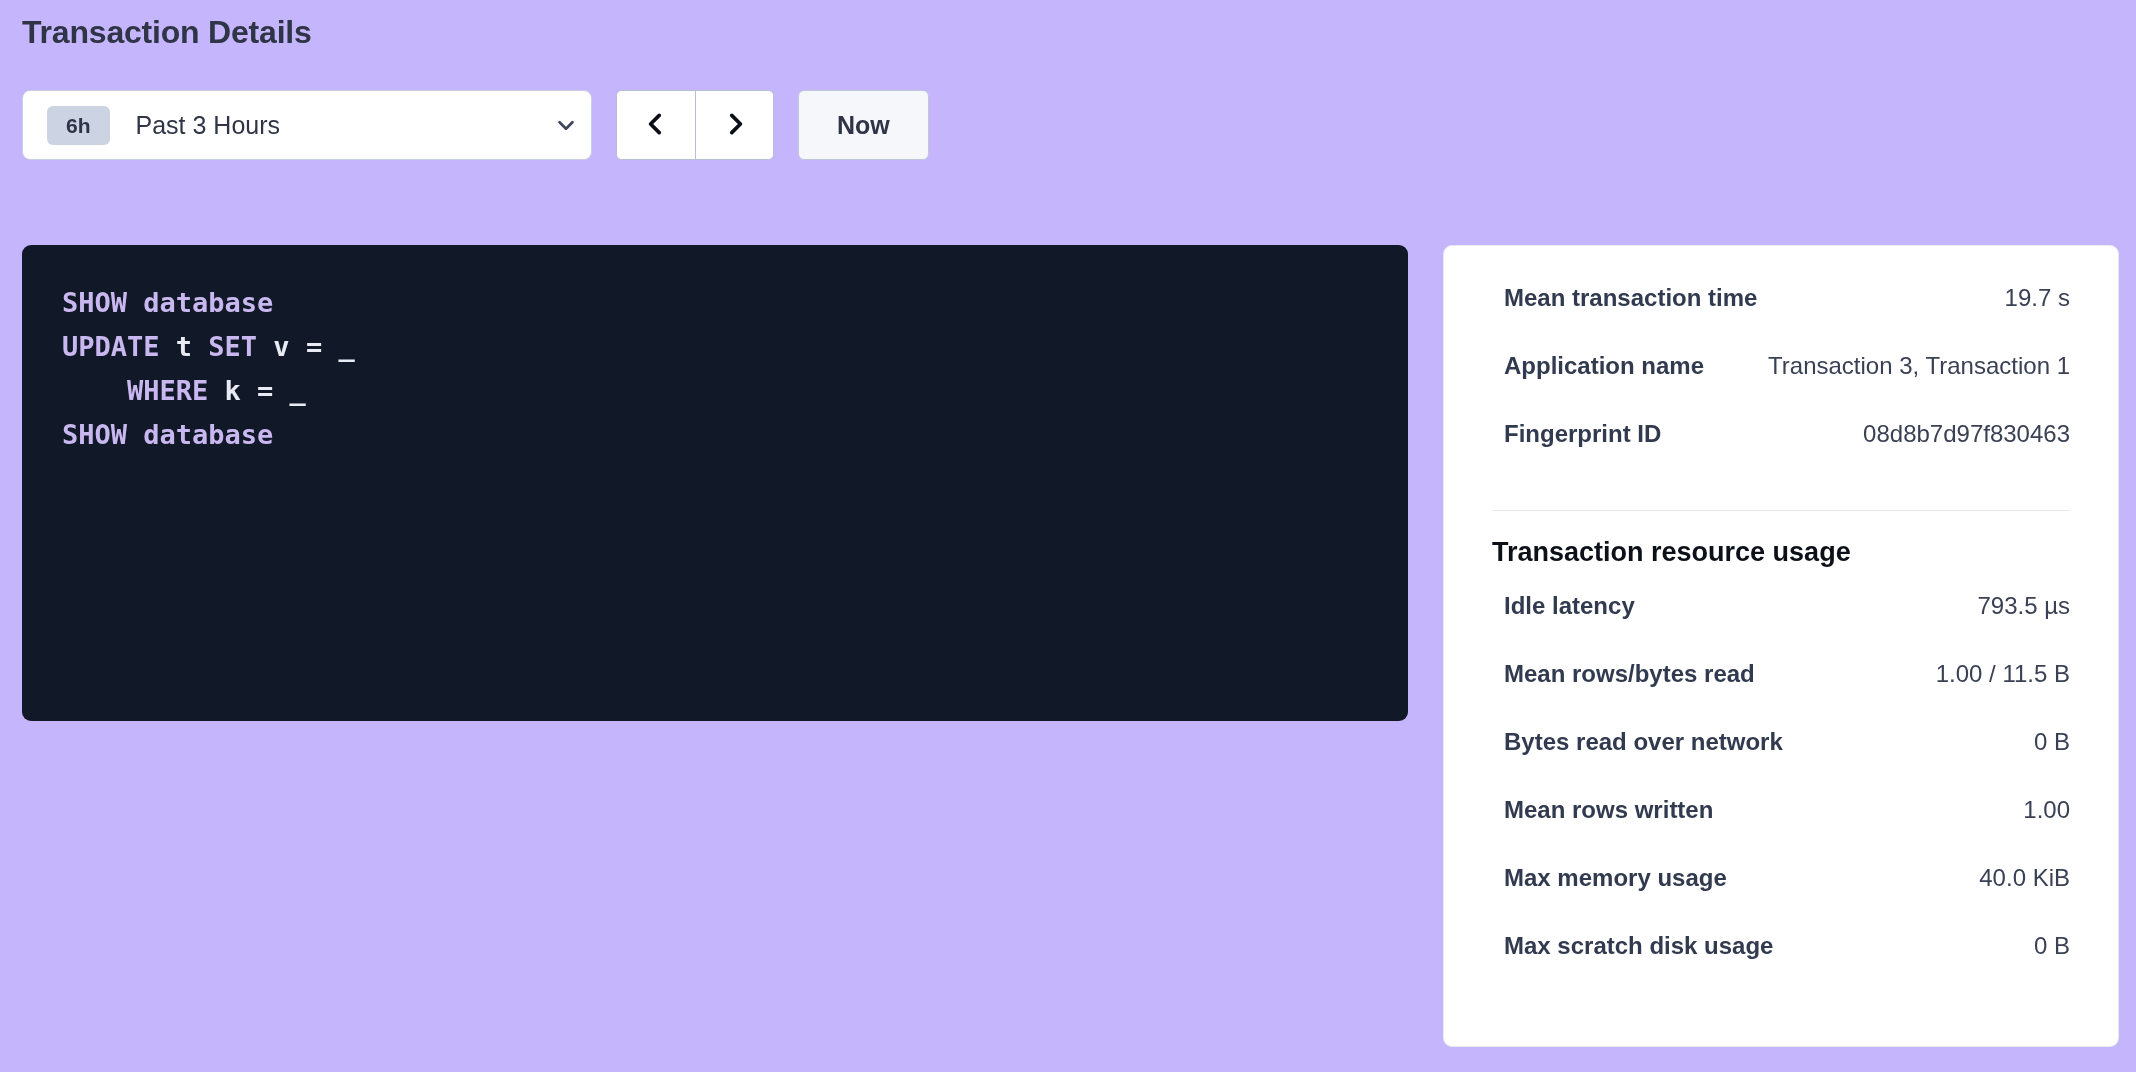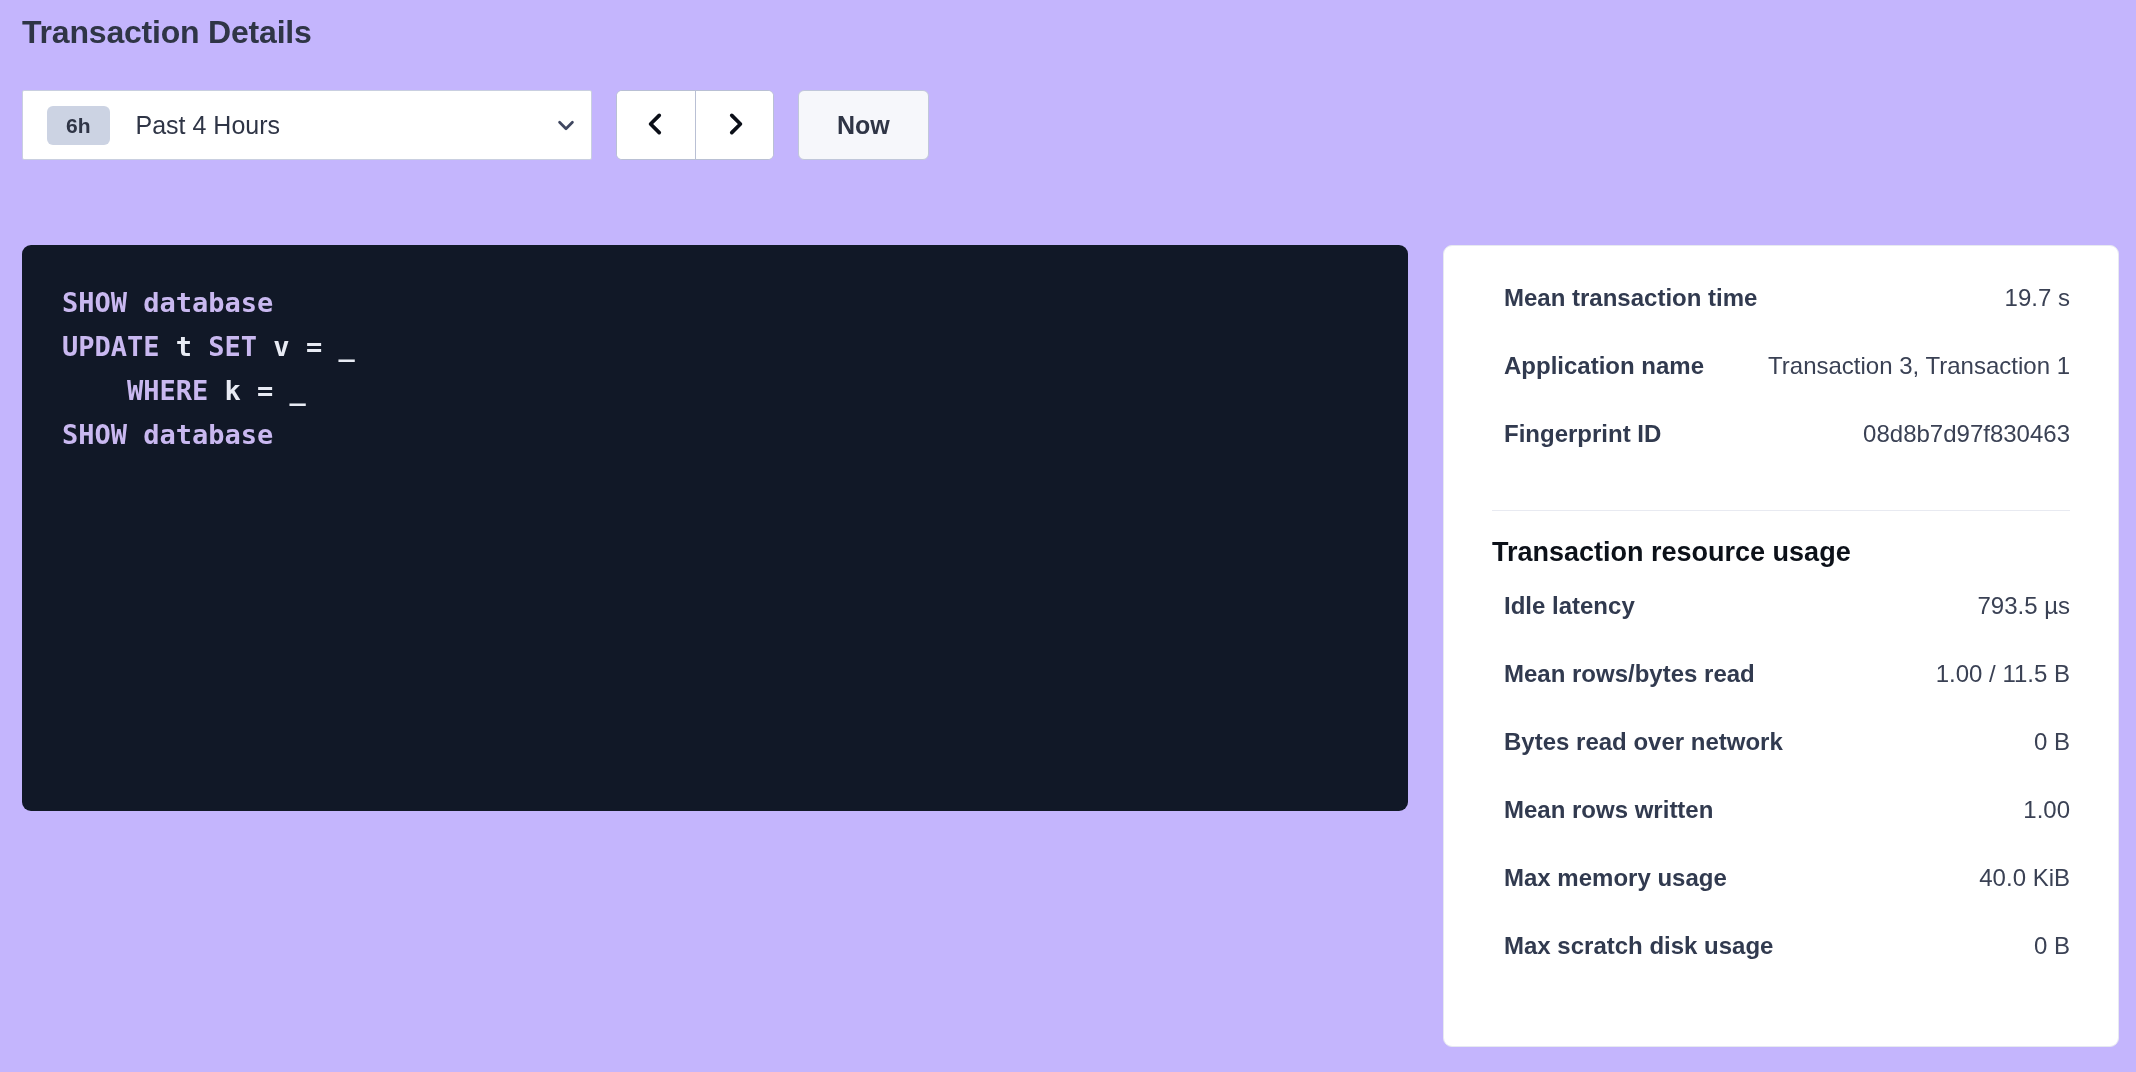--- a/index.html
+++ b/index.html
@@ -39,21 +39,21 @@
     display: flex;
     align-items: center;
     gap: 24px;
   }
 
   .range-select {
     width: 570px;
     height: 70px;
     background: #ffffff;
     border: 1px solid #c9cfe0;
-    border-radius: 2px;
+    border-radius: 8px;
     display: flex;
     align-items: center;
     padding: 0 14px 0 24px;
     cursor: pointer;
   }
 
   .range-badge {
     background: #ccd3e3;
     color: #2f3546;
     font-size: 21px;
@@ -122,21 +122,21 @@
     color: #3d4458;
   }
   .agg-line b { font-weight: bold; color: #232937; }
 
   
   .code-block {
     position: absolute;
     left: 22px;
     top: 245px;
     width: 1386px;
-    height: 566px;
+    height: 476px;
     background: #111827;
     border-radius: 9px;
     padding: 36px 40px;
     overflow: hidden;
   }
 
   .code-block pre {
     font-family: "DejaVu Sans Mono", "Liberation Mono", monospace;
     font-size: 27px;
     line-height: 44px;
@@ -202,21 +202,21 @@
 <body>
 
 <div class="page">
 
   <h1 class="page-title">Transaction Details</h1>
 
   <div class="toolbar">
 
     <div class="range-select">
       <span class="range-badge">6h</span>
-      <span class="range-label">Past 4 Hours</span>
+      <span class="range-label">Past 3 Hours</span>
       <span class="chevron-down">
         <svg viewBox="0 0 24 24" fill="none" stroke="#3f4760" stroke-width="3" stroke-linecap="round" stroke-linejoin="round">
           <polyline points="5,9 12,16 19,9"></polyline>
         </svg>
       </span>
     </div>
 
     <div class="nav-group">
       <button class="nav-btn">
         <span>

